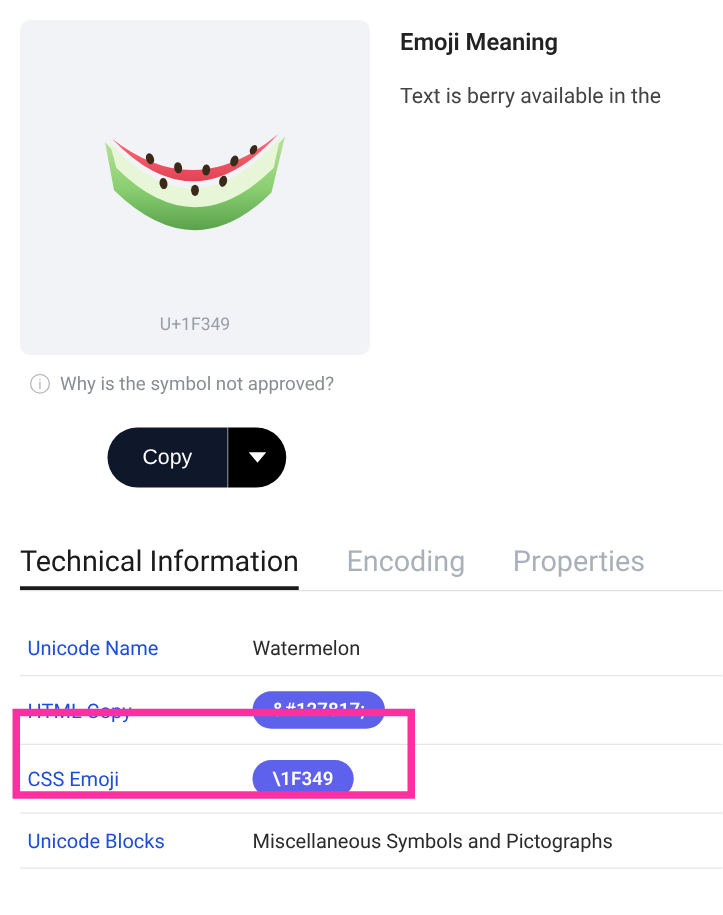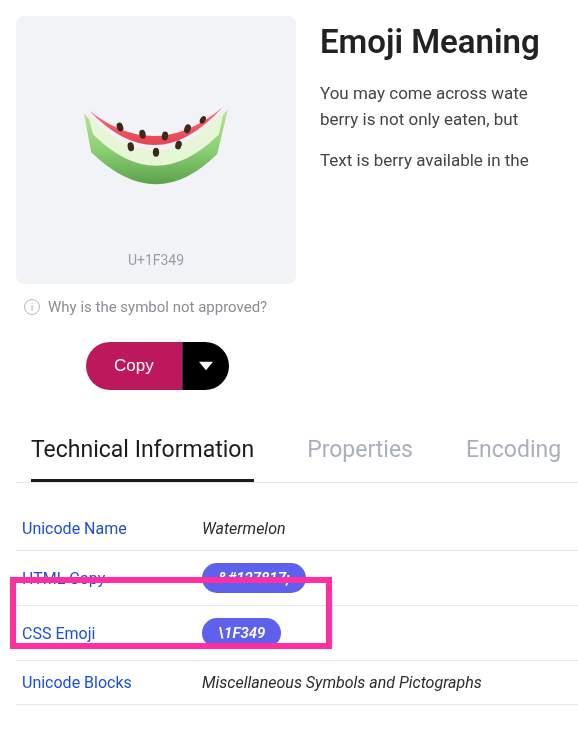--- a/index.html
+++ b/index.html
@@ -37,59 +37,59 @@
     margin: 14px 0 0 8px;
     color: #8a8d93;
     font-size: 15px;
   }
   .info-icon {
     width: 16px; height: 16px; border: 1.5px solid #b5b7bd; border-radius: 50%;
     display:flex;align-items:center;justify-content:center; font-size:11px; color:#b5b7bd;
   }
   .copy-wrap { display:flex; margin: 26px 0 0 70px; }
   .copy-btn {
-    background: #be185d; color: #fff; border: none;
+    background: #0f172a; color: #fff; border: none;
     padding: 14px 28px;
     border-radius: 999px 0 0 999px;
     font-size: 17px;
     cursor: pointer;
   }
   .drop-btn {
     background: #000; color: #fff; border: none;
     border-left: 1px solid #3a3a3a;
     padding: 14px 16px;
     border-radius: 0 999px 999px 0;
     cursor: pointer;
     display:flex;align-items:center;justify-content:center;
   }
   .drop-btn svg { width: 14px; height: 14px; fill: #fff; }
   .right-col { flex:1; padding-right: 0; }
-  .right-col h2 { font-size: 33px; font-weight: 600; color:#222; margin: 6px 0 20px 0; }
+  .right-col h2 { font-size: 19px; font-weight: 600; color:#222; margin: 6px 0 20px 0; }
   .right-col p { font-size: 17px; color: #444; line-height: 1.5; margin-bottom: 16px; white-space: nowrap; }
   .tabs {
     display: flex; gap: 38px;
     margin: 40px 0 0 0;
     border-bottom: 1px solid #e2e2e5;
   }
   .tab {
-    font-size: 23px; color: #aab0b9; padding: 6px 0 16px 0;
-    cursor: pointer; white-space: nowrap; margin-left: 15px;
+    font-size: 23px; color: #aab0b9; padding: 6px 0 6px 0;
+    cursor: pointer; white-space: nowrap;
   }
   .tab.active { color: #1b1b1b; border-bottom: 3px solid #1b1b1b; }
   table.info {
     width: 100%; border-collapse: collapse; margin-top: 24px;
     font-size: 16px;
   }
   table.info td {
     padding: 12px 6px;
     border-bottom: 1px solid #e6e6e9;
     vertical-align: middle;
   }
   table.info td.label { color: #1d4ed8; width: 180px; }
-  table.info td.val { color: #2b2b2b; font-style: italic; }
+  table.info td.val { color: #2b2b2b; }
   .pill {
     display: inline-block;
     background: #5e61eb;
     color: #fff;
     font-weight: 600;
     padding: 6px 16px;
     border-radius: 999px;
     font-size: 15px;
   }
   .highlight-box {
@@ -142,29 +142,28 @@
         <button class="copy-btn">Copy</button>
         <button class="drop-btn">
           <svg viewBox="0 0 10 10">
               <path d="M0 2 L5 8 L10 2 Z"></path>
             </svg>
         </button>
       </div>
     </div>
     <div class="right-col">
       <h2>Emoji Meaning</h2>
-      <p><span>You may come across wate</span><br><span>berry is not only eaten, but </span></p>
       <p><span>Text is berry available in the</span></p>
     </div>
   </div>
 
   <div class="tabs">
     <div class="tab active">Technical Information</div>
+    <div class="tab">Encoding</div>
     <div class="tab">Properties</div>
-    <div class="tab">Encoding</div>
   </div>
 
   <div class="rel">
     <table class="info">
       <tbody>
           <tr>
         <td class="label">Unicode Name</td>
         <td class="val">Watermelon</td>
       </tr>
       <tr>

